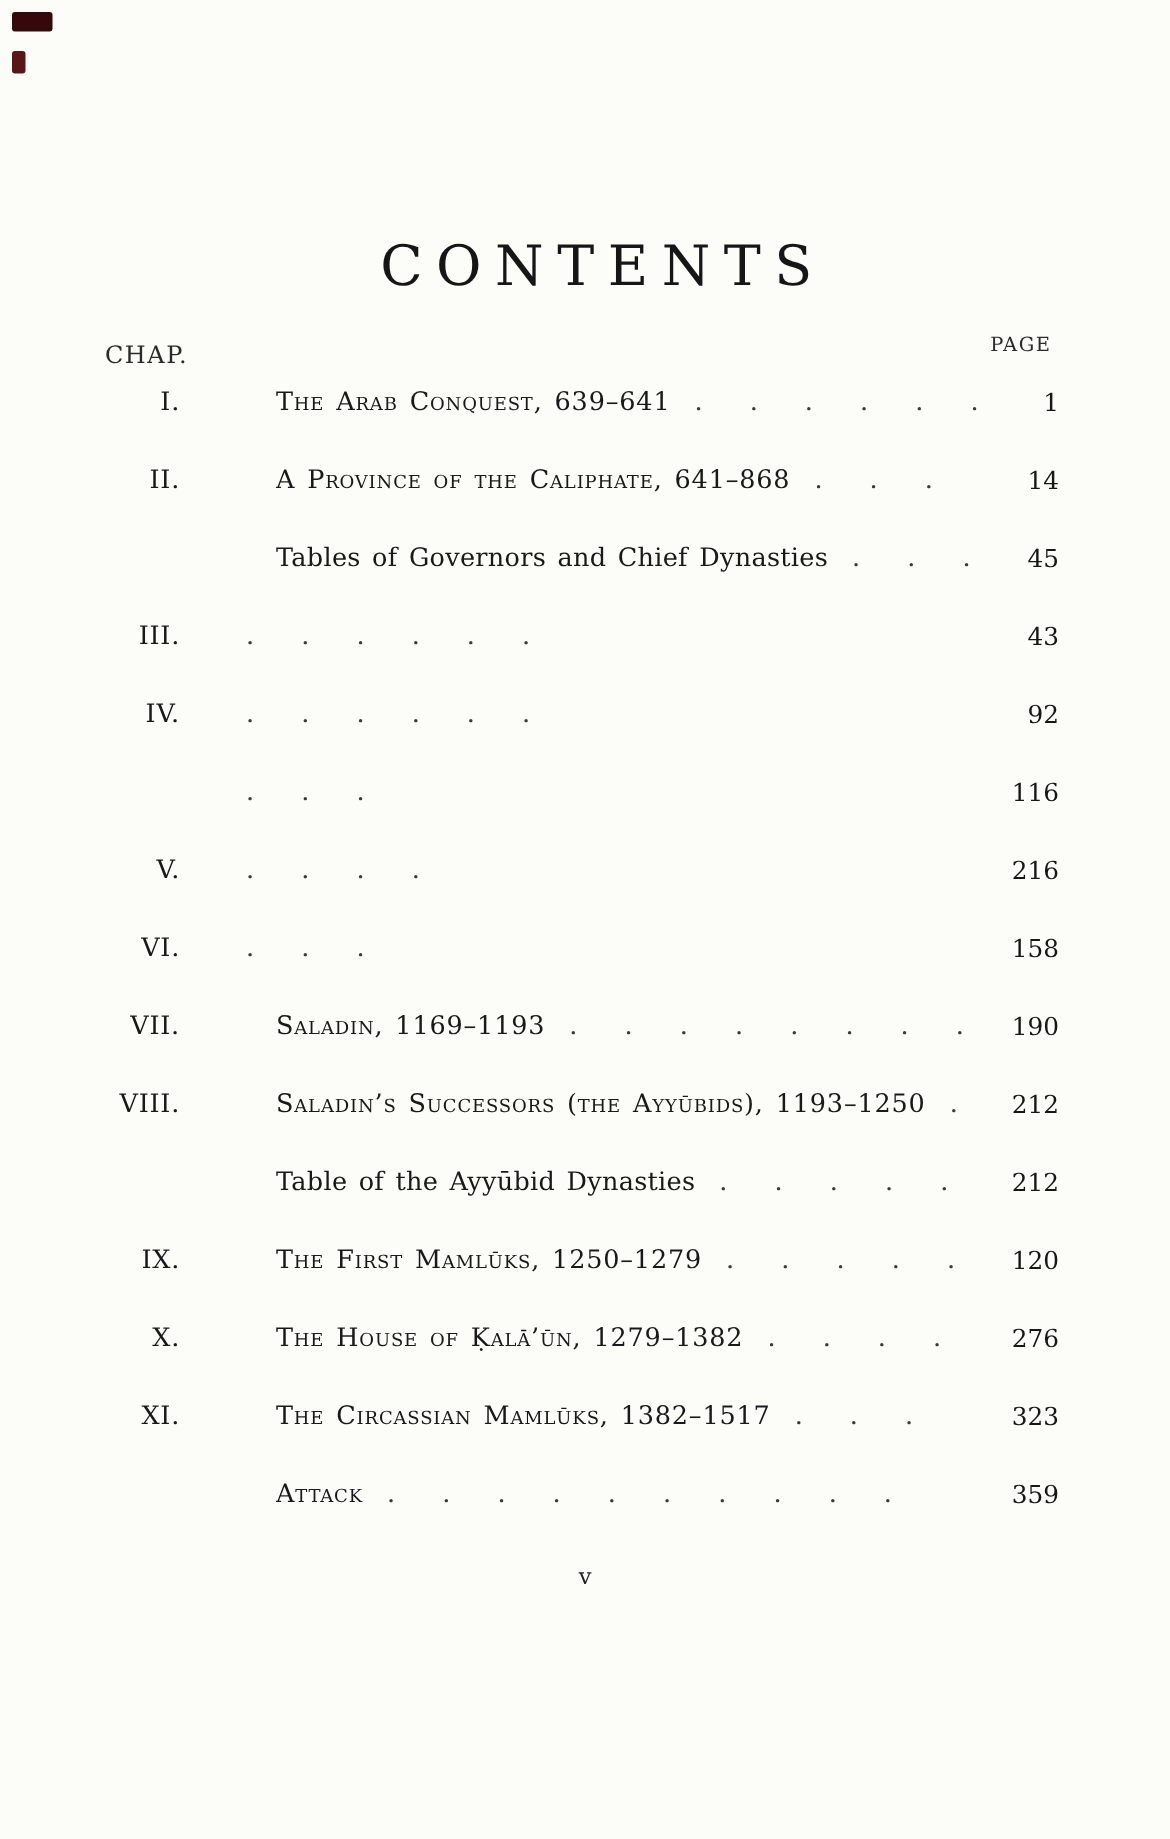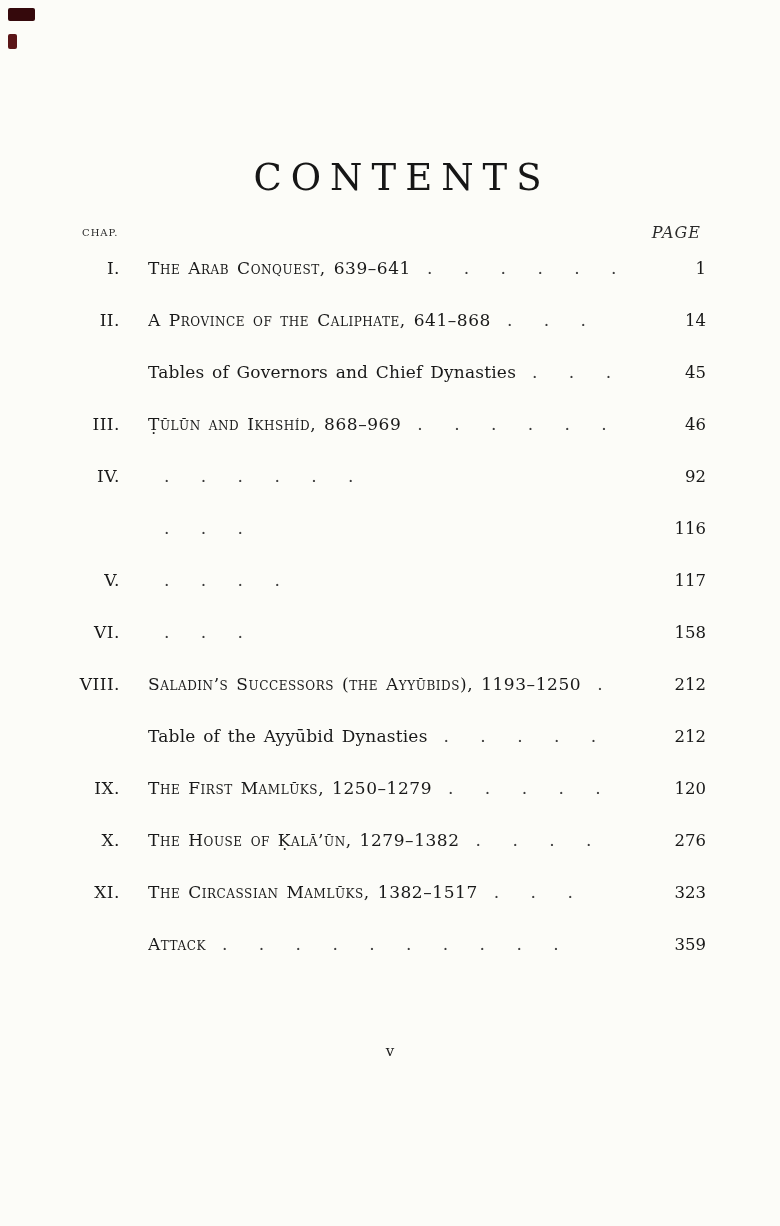--- a/index.html
+++ b/index.html
@@ -25,26 +25,26 @@
   }
   .doc-title {
     position: absolute; top: 156px; left: 0; right: 0;
     text-align: center;
     font-size: 37px;
     letter-spacing: 9px;
     color: #161616;
     padding-left: 24px;
   }
   .col-header-chap {
-    position: absolute; left: 82px; top: 227px;
-    font-size: 10px; letter-spacing: 1px; color: #2a2a2a;
+    position: absolute; left: 70px; top: 227px;
+    font-size: 16px; letter-spacing: 1px; color: #2a2a2a;
   }
   .col-header-page {
     position: absolute; right: 79px; top: 223px;
-    font-size: 16px; letter-spacing: 1px; color: #2a2a2a; font-style: italic;
+    font-size: 13px; letter-spacing: 1px; color: #2a2a2a;
   }
   .toc {
     position: absolute;
     left: 70px; right: 74px; top: 242px;
   }
   .row {
     display: flex;
     align-items: center;
     height: 52px;
     font-size: 17px;
@@ -56,20 +56,21 @@
     font-variant: small-caps;
     letter-spacing: 0.5px;
     color: #191919;
   }
   .etitle {
     white-space: nowrap;
     overflow: hidden;
     letter-spacing: 0.55px;
     word-spacing: 2px;
     color: #191919;
+    margin-left: 36px;
   }
   .sc .etitle { font-variant: small-caps; }
   .plain .etitle { font-variant: normal; letter-spacing: 0.2px; }
   .dots {
     flex: 0 1 auto;
     margin-left: 16px;
     margin-right: 14px;
     white-space: nowrap;
     overflow: hidden;
     word-spacing: 26px;
@@ -121,49 +122,54 @@
 
     <div class="row plain">
       <span class="num"></span>
       <span class="etitle">Tables of Governors and Chief Dynasties</span>
       <span class="dots">.  .  .</span>
       <span class="pg">45</span>
     </div>
 
     <div class="row sc">
       <span class="num">III.</span>
-      <span class="etitle">Ṭūlūn and Ikhshíd, 868–969</span>
       <span class="dots">.  .  .  .  .  .</span>
-      <span class="pg">46</span>
+      <span class="pg">43</span>
     </div>
 
     <div class="row sc">
       <span class="num">IV.</span>
       <span class="dots">.  .  .  .  .  .</span>
       <span class="pg">92</span>
     </div>
 
     <div class="row plain">
       <span class="num"></span>
       <span class="dots">.  .  .</span>
       <span class="pg">116</span>
     </div>
 
     <div class="row sc">
       <span class="num">V.</span>
       <span class="dots">.  .  .  .</span>
-      <span class="pg">117</span>
+      <span class="pg">216</span>
     </div>
 
     <div class="row sc">
       <span class="num">VI.</span>
       <span class="dots">.  .  .</span>
       <span class="pg">158</span>
     </div>
 
+    <div class="row sc">
+      <span class="num">VII.</span>
+      <span class="etitle">Saladin, 1169–1193</span>
+      <span class="dots">.  .  .  .  .  .  .  .</span>
+      <span class="pg">190</span>
+    </div>
 
     <div class="row sc">
       <span class="num">VIII.</span>
       <span class="etitle">Saladin’s Successors (the Ayyūbids), 1193–1250</span>
       <span class="dots">.</span>
       <span class="pg">212</span>
     </div>
 
     <div class="row plain">
       <span class="num"></span>

